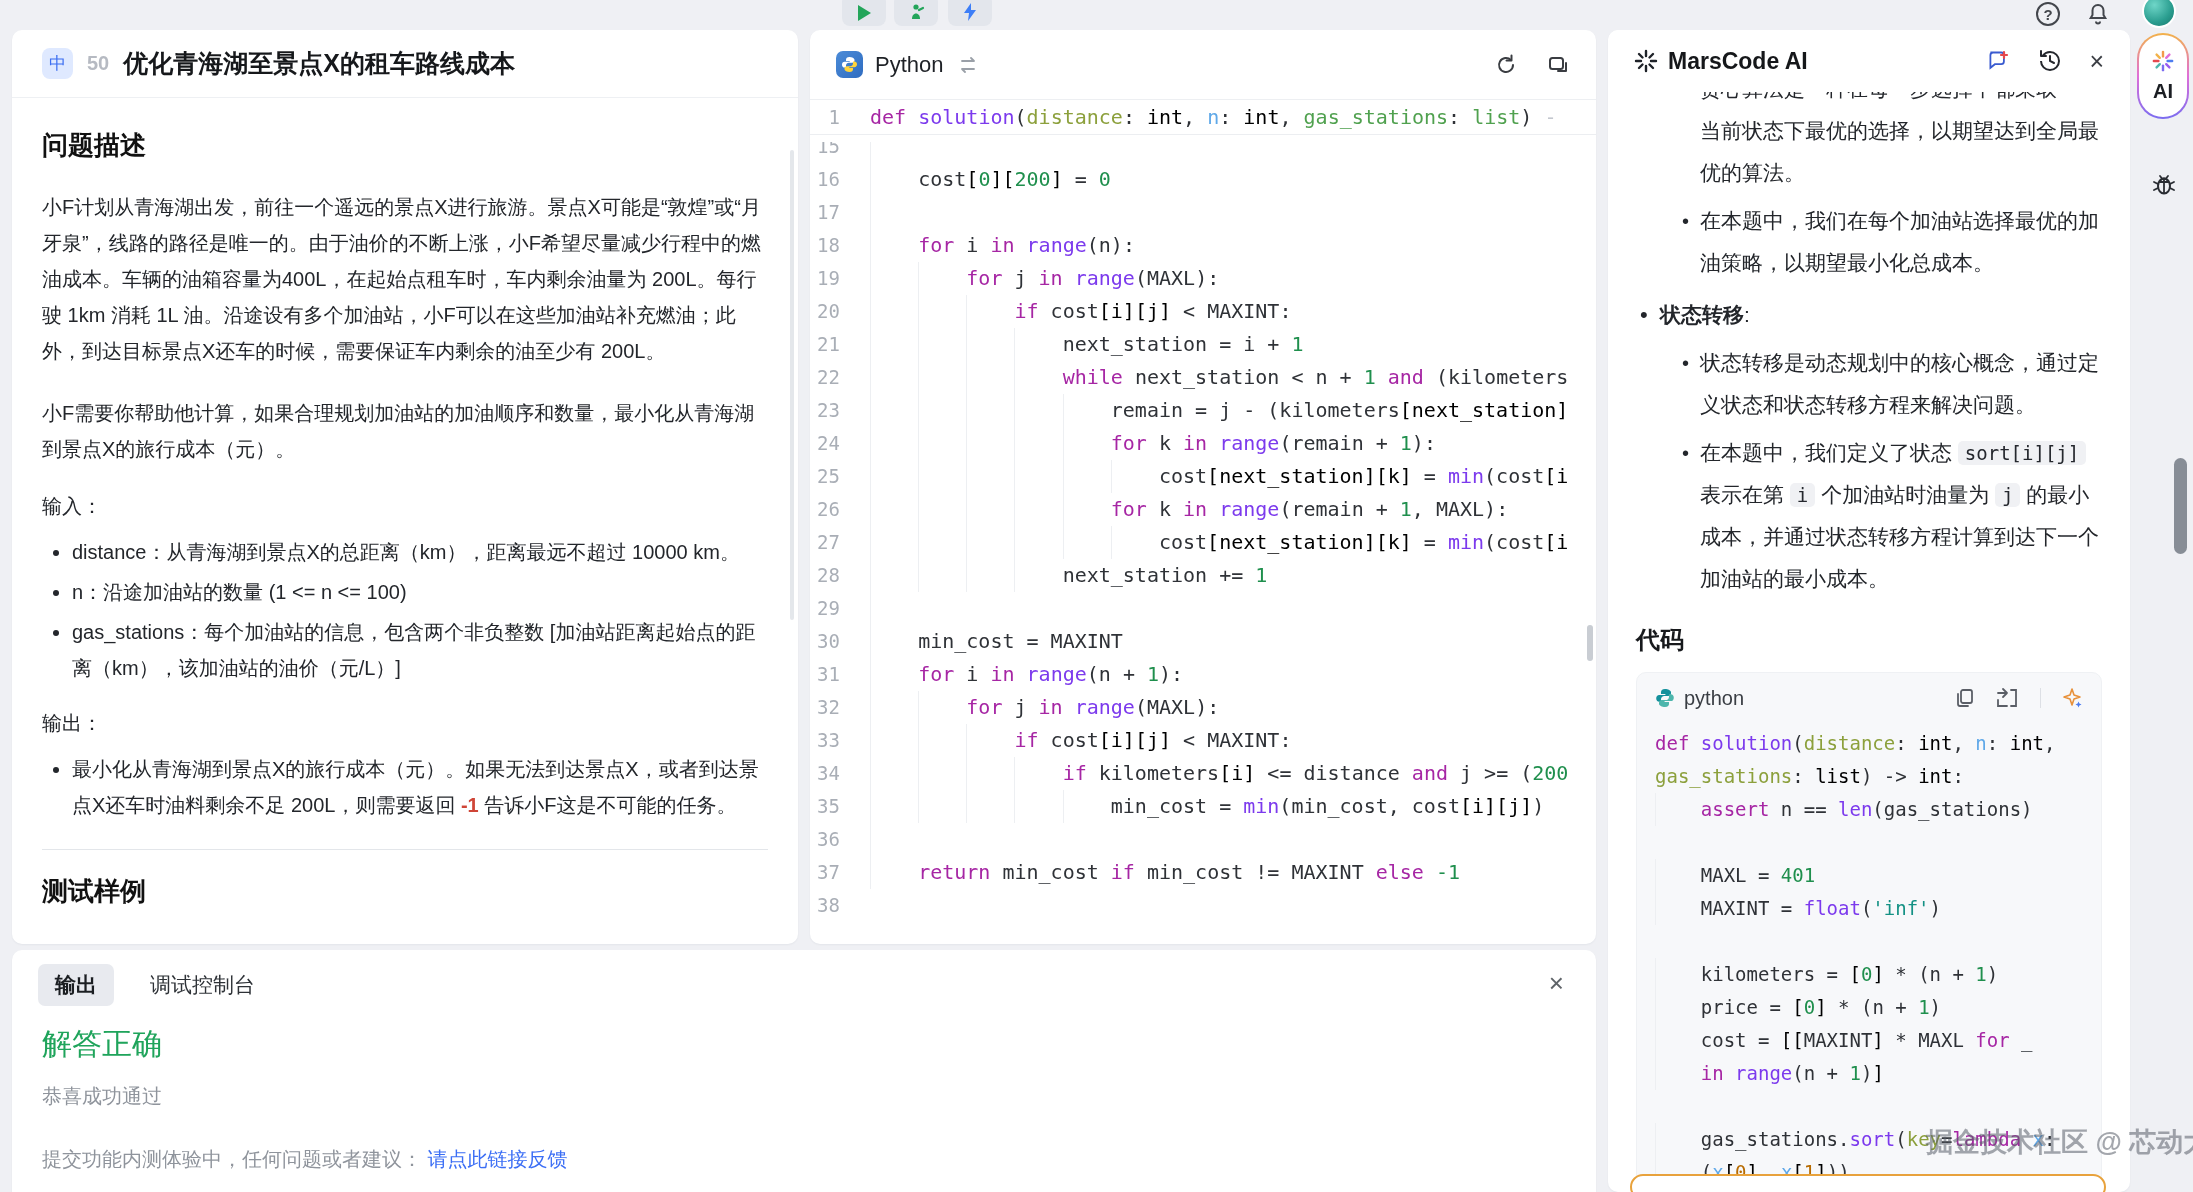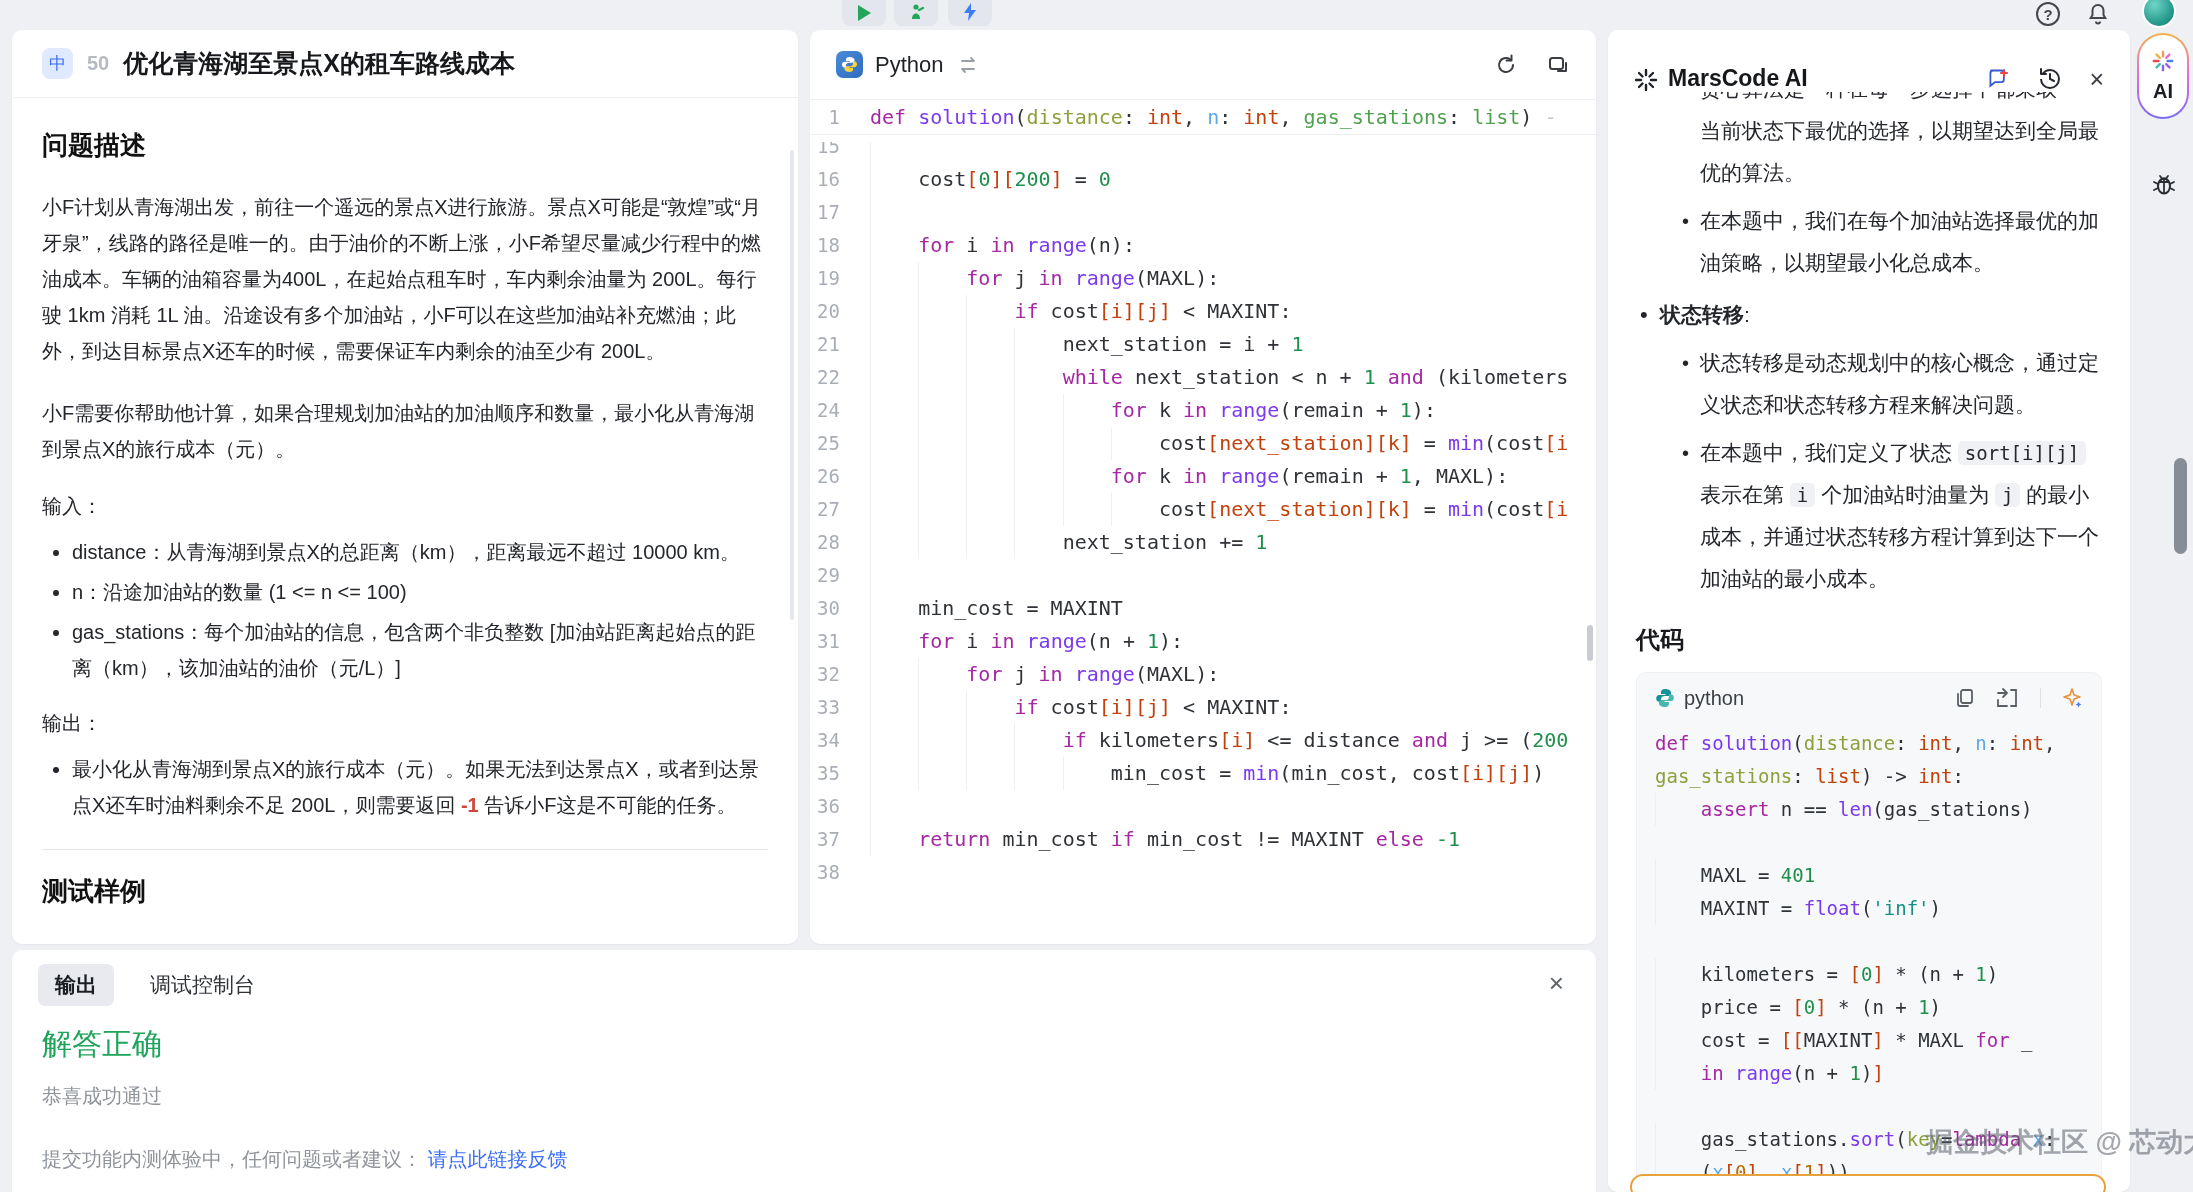--- a/index.html
+++ b/index.html
@@ -44,40 +44,40 @@
   .swap{margin-left:14px;color:#9AA0A8}
   .ed-actions{margin-left:auto;display:flex;gap:28px;align-items:center}
   .ed-sticky{position:absolute;top:71px;left:0;right:0;height:34px;background:#fff;border-bottom:1px solid #ECEEF1;z-index:2;overflow:hidden}
   .ed-lines{position:absolute;top:112px;bottom:2px;left:0;right:2px;overflow:hidden}
   .ed-lines-inner{margin-top:-12px}
   .cl{display:flex;height:33px;line-height:33px;font-family:"DejaVu Sans Mono","Liberation Mono",monospace;
       font-size:20px;white-space:pre;overflow:hidden}
   .ln{flex:0 0 60px;text-align:right;padding-right:30px;font-size:19px;color:#A9AEB6}
   .cb{flex:1;overflow:hidden}
   .ig{display:inline-block;width:4ch;height:33px;vertical-align:top;border-left:1px solid #EDEFF2}
-  .tk-k{color:#A626A4}.tk-f{color:#7C3AED}.tk-bl{color:#c2410c}.tk-lb{color:#5FA8E8}
+  .tk-k{color:#A626A4}.tk-f{color:#7C3AED}.tk-bl{color:#000000}.tk-lb{color:#5FA8E8}
   .tk-n{color:#1F8F4D}.tk-o{color:#B76B01}.tk-s{color:#149184}.tk-p{color:#8CA03C}
   .tk-gr{color:#50A14F}.tk-d{color:#2F3237}.tk-dim{color:#C3C7CE}
   .ed-thumb{position:absolute;right:3px;top:595px;width:6px;height:36px;background:#C9CDD3;border-radius:3px;z-index:3}
 
   
   #console-panel{left:12px;top:950px;width:1584px;height:242px;border-radius:10px 10px 0 0}
   .tabs{display:flex;align-items:center;padding:14px 26px 0;gap:36px}
   .tab-active{background:#E8EAEF;border-radius:7px;padding:7px 17px;font-weight:bold;font-size:21px;color:#1B1E22}
   .tab{font-size:21px;color:#2E3237}
   .console-close{position:absolute;right:32px;top:20px;font-size:26px;color:#5F6469;line-height:1}
   .result-title{color:#1FA45B;font-size:30px;font-weight:normal;margin:18px 0 0 30px}
   .result-sub{color:#8F949C;font-size:20px;margin:18px 0 0 30px}
   .feedback{color:#8F949C;font-size:20px;margin:36px 0 0 30px}
   .feedback a{color:#3B6EF5;text-decoration:none}
 
   
   #assistant-panel{left:1608px;top:30px;width:522px;height:1162px;border-radius:10px;overflow:hidden}
   .as-head{position:absolute;top:0;left:0;right:0;height:62px;background:#fff;z-index:3;
-           display:flex;align-items:flex-end;padding:0 26px;border-radius:10px 10px 0 0}
+           display:flex;align-items:center;padding:0 26px;border-radius:10px 10px 0 0}
   .as-title{font-size:23px;font-weight:bold;color:#15171A;margin-left:10px}
   .as-actions{margin-left:auto;display:flex;gap:26px;align-items:center}
   .as-close{font-size:25px;color:#3C3F45;line-height:1}
   .as-body{position:absolute;top:62px;left:0;right:0;bottom:0;padding:0 28px;overflow:hidden}
   .clip{height:18px;overflow:hidden;margin-left:64px;position:relative}
   .clip>span{position:relative;top:-24px;font-size:21px;line-height:42px;display:block}
   .as-txt{font-size:21px;line-height:42px;color:#23262B}
   .lv2cont{margin-left:64px}
   .bullet{position:relative}
   .lv1{padding-left:24px;margin-top:10px}
@@ -202,20 +202,21 @@
     <div class="ed-lines">
       <div class="ed-lines-inner">
           <div class="cl"><span class="ln">15</span><span class="cb"><span class="ig"></span></span></div>
           <div class="cl"><span class="ln">16</span><span class="cb"><span class="ig"></span><span class="tk-d">cost</span><span class="tk-bl">[</span><span class="tk-n">0</span><span class="tk-bl">][</span><span class="tk-n">200</span><span class="tk-bl">]</span><span class="tk-d"> = </span><span class="tk-n">0</span></span></div>
           <div class="cl"><span class="ln">17</span><span class="cb"><span class="ig"></span></span></div>
           <div class="cl"><span class="ln">18</span><span class="cb"><span class="ig"></span><span class="tk-k">for </span><span class="tk-d">i </span><span class="tk-k">in </span><span class="tk-f">range</span><span class="tk-d">(n):</span></span></div>
           <div class="cl"><span class="ln">19</span><span class="cb"><span class="ig"></span><span class="ig"></span><span class="tk-k">for </span><span class="tk-d">j </span><span class="tk-k">in </span><span class="tk-f">range</span><span class="tk-d">(MAXL):</span></span></div>
           <div class="cl"><span class="ln">20</span><span class="cb"><span class="ig"></span><span class="ig"></span><span class="ig"></span><span class="tk-k">if </span><span class="tk-d">cost</span><span class="tk-bl">[i][j]</span><span class="tk-d"> &lt; MAXINT:</span></span></div>
           <div class="cl"><span class="ln">21</span><span class="cb"><span class="ig"></span><span class="ig"></span><span class="ig"></span><span class="ig"></span><span class="tk-d">next_station = i + </span><span class="tk-n">1</span></span></div>
           <div class="cl"><span class="ln">22</span><span class="cb"><span class="ig"></span><span class="ig"></span><span class="ig"></span><span class="ig"></span><span class="tk-k">while </span><span class="tk-d">next_station &lt; n + </span><span class="tk-n">1</span><span class="tk-k"> and </span><span class="tk-d">(kilometers</span></span></div>
+          <div class="cl"><span class="ln">23</span><span class="cb"><span class="ig"></span><span class="ig"></span><span class="ig"></span><span class="ig"></span><span class="ig"></span><span class="tk-d">remain = j - (kilometers</span><span class="tk-bl">[next_station]</span></span></div>
           <div class="cl"><span class="ln">24</span><span class="cb"><span class="ig"></span><span class="ig"></span><span class="ig"></span><span class="ig"></span><span class="ig"></span><span class="tk-k">for </span><span class="tk-d">k </span><span class="tk-k">in </span><span class="tk-f">range</span><span class="tk-d">(remain + </span><span class="tk-n">1</span><span class="tk-d">):</span></span></div>
           <div class="cl"><span class="ln">25</span><span class="cb"><span class="ig"></span><span class="ig"></span><span class="ig"></span><span class="ig"></span><span class="ig"></span><span class="ig"></span><span class="tk-d">cost</span><span class="tk-bl">[next_station][k]</span><span class="tk-d"> = </span><span class="tk-f">min</span><span class="tk-d">(cost</span><span class="tk-bl">[i</span></span></div>
           <div class="cl"><span class="ln">26</span><span class="cb"><span class="ig"></span><span class="ig"></span><span class="ig"></span><span class="ig"></span><span class="ig"></span><span class="tk-k">for </span><span class="tk-d">k </span><span class="tk-k">in </span><span class="tk-f">range</span><span class="tk-d">(remain + </span><span class="tk-n">1</span><span class="tk-d">, MAXL):</span></span></div>
           <div class="cl"><span class="ln">27</span><span class="cb"><span class="ig"></span><span class="ig"></span><span class="ig"></span><span class="ig"></span><span class="ig"></span><span class="ig"></span><span class="tk-d">cost</span><span class="tk-bl">[next_station][k]</span><span class="tk-d"> = </span><span class="tk-f">min</span><span class="tk-d">(cost</span><span class="tk-bl">[i</span></span></div>
           <div class="cl"><span class="ln">28</span><span class="cb"><span class="ig"></span><span class="ig"></span><span class="ig"></span><span class="ig"></span><span class="tk-d">next_station += </span><span class="tk-n">1</span></span></div>
           <div class="cl"><span class="ln">29</span><span class="cb"><span class="ig"></span></span></div>
           <div class="cl"><span class="ln">30</span><span class="cb"><span class="ig"></span><span class="tk-d">min_cost = MAXINT</span></span></div>
           <div class="cl"><span class="ln">31</span><span class="cb"><span class="ig"></span><span class="tk-k">for </span><span class="tk-d">i </span><span class="tk-k">in </span><span class="tk-f">range</span><span class="tk-d">(n + </span><span class="tk-n">1</span><span class="tk-d">):</span></span></div>
           <div class="cl"><span class="ln">32</span><span class="cb"><span class="ig"></span><span class="ig"></span><span class="tk-k">for </span><span class="tk-d">j </span><span class="tk-k">in </span><span class="tk-f">range</span><span class="tk-d">(MAXL):</span></span></div>
           <div class="cl"><span class="ln">33</span><span class="cb"><span class="ig"></span><span class="ig"></span><span class="ig"></span><span class="tk-k">if </span><span class="tk-d">cost</span><span class="tk-bl">[i][j]</span><span class="tk-d"> &lt; MAXINT:</span></span></div>

